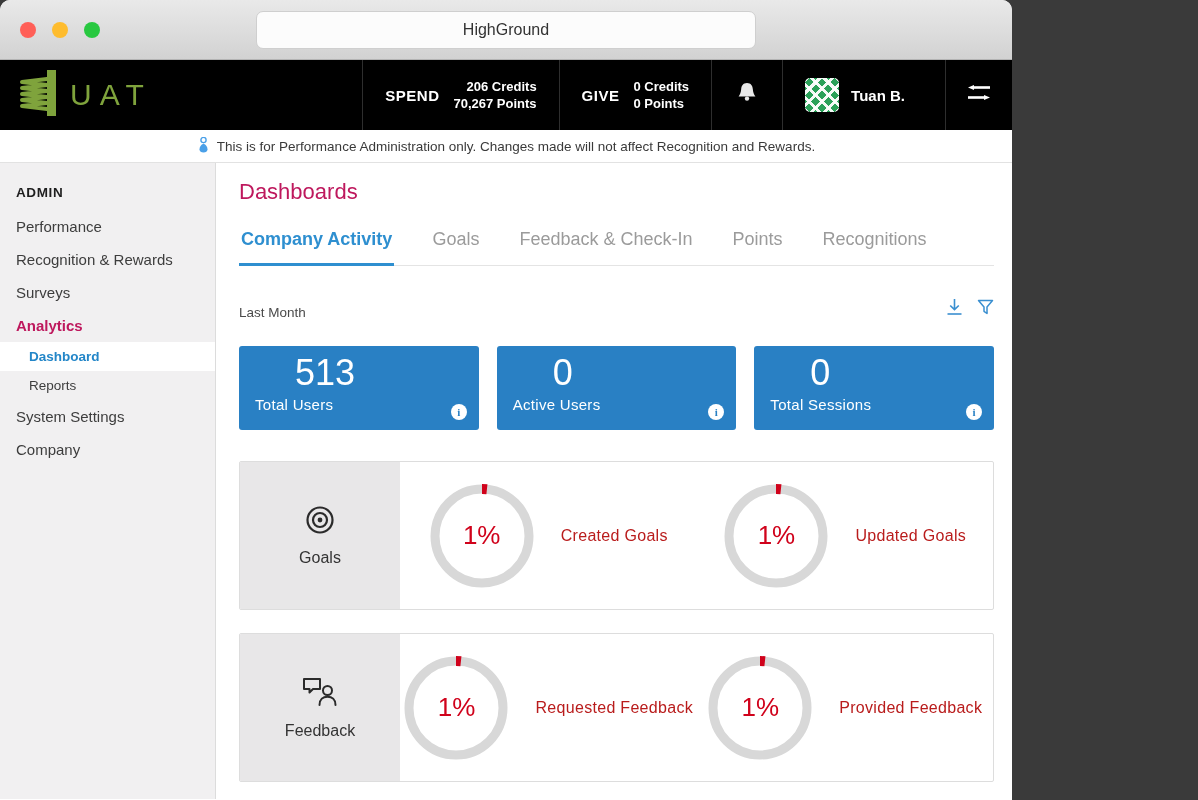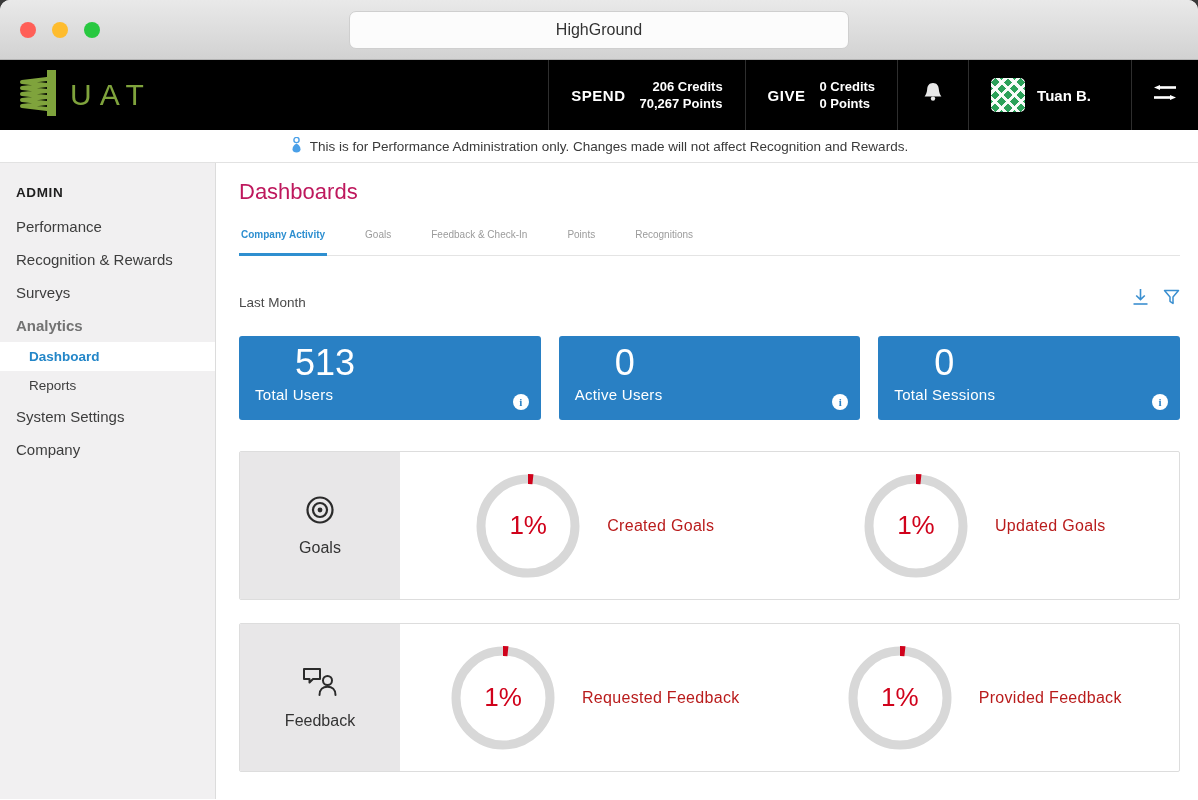--- a/index.html
+++ b/index.html
@@ -1,17 +1,17 @@
 <!DOCTYPE html>
 <html><head>
 <meta charset="utf-8">
 <style>
   * { margin:0; padding:0; box-sizing:border-box; }
   html,body { background:#3a3a3a; font-family:"Liberation Sans", sans-serif; }
-  .window { width:1198px; height:800px; background:#fff; border-radius:10px 10px 0 0; overflow:hidden; position:relative; }
+  .window { width:1012px; height:800px; background:#fff; border-radius:10px 10px 0 0; overflow:hidden; position:relative; }
 
   
   .titlebar { height:60px; background:linear-gradient(#e9e9e9,#d2d2d2); border-bottom:1px solid #b3b3b3; position:relative; }
   .traffic { position:absolute; top:22px; left:20px; display:flex; gap:16px; }
   .light { width:16px; height:16px; border-radius:50%; }
   .light.red { background:#ff5f57; }
   .light.yellow { background:#febc2e; }
   .light.green { background:#28c840; }
   .title-pill { position:absolute; left:50%; top:11px; transform:translateX(-50%); width:500px; height:38px; background:#fcfcfc; border:1px solid #cfcfcf; border-radius:7px; display:flex; align-items:center; justify-content:center; font-size:16px; color:#333; }
 
@@ -34,28 +34,28 @@
   .swap-seg { padding:0 20px; margin-left:18px; }
 
   
   .noticebar { height:33px; background:#fff; border-bottom:1px solid #e2e2e2; display:flex; align-items:center; justify-content:center; gap:7px; font-size:13.5px; color:#3a3a3a; }
 
   
   .body { display:flex; height:636px; }
   .sidebar { width:216px; background:#f1f0f1; border-right:1px solid #dcdcdc; padding-top:22px; flex-shrink:0; }
   .side-head { font-size:13.5px; font-weight:bold; color:#1f1f1f; letter-spacing:0.6px; padding:0 0 10px 16px; }
   .side-item { font-size:15px; color:#3d3d3d; padding:8px 0 8px 16px; cursor:pointer; }
-  .side-item.bold { font-weight:bold; color:#737373; }
+  .side-item.bold { font-weight:bold; color:#be185d; }
   .side-sub { font-size:13.5px; padding:7px 0 7px 29px; }
   .side-sub.active { background:#fff; color:#2386c8; font-weight:bold; }
 
   .main { flex:1; padding:16px 18px 0 23px; background:#fff; }
   .page-title { color:#be185d; font-size:22px; font-weight:400; }
   .tabs { display:flex; gap:36px; margin-top:14px; border-bottom:1px solid #e4e4e4; }
-  .tab { font-size:10px; color:#9b9b9b; padding:10px 2px 13px; cursor:pointer; }
+  .tab { font-size:18px; color:#9b9b9b; padding:10px 2px 13px; cursor:pointer; }
   .tab.active { color:#2e8fd0; font-weight:bold; border-bottom:3px solid #2e8fd0; margin-bottom:-1px; }
 
   .toolbar { display:flex; justify-content:space-between; align-items:flex-end; margin-top:32px; }
   .period { font-size:13.5px; color:#4a4a4a; }
   .tool-icons { display:flex; gap:14px; align-items:center; }
   .tool-icons svg { cursor:pointer; }
 
   .stats { display:flex; gap:18px; margin-top:26px; }
   .stat-card { flex:1; height:84px; background:#2980c4; border-radius:3px; padding:6px 16px 10px; color:#fff; position:relative; }
   .stat-value { font-size:36px; font-weight:300; line-height:42px;margin-left:40px; }

